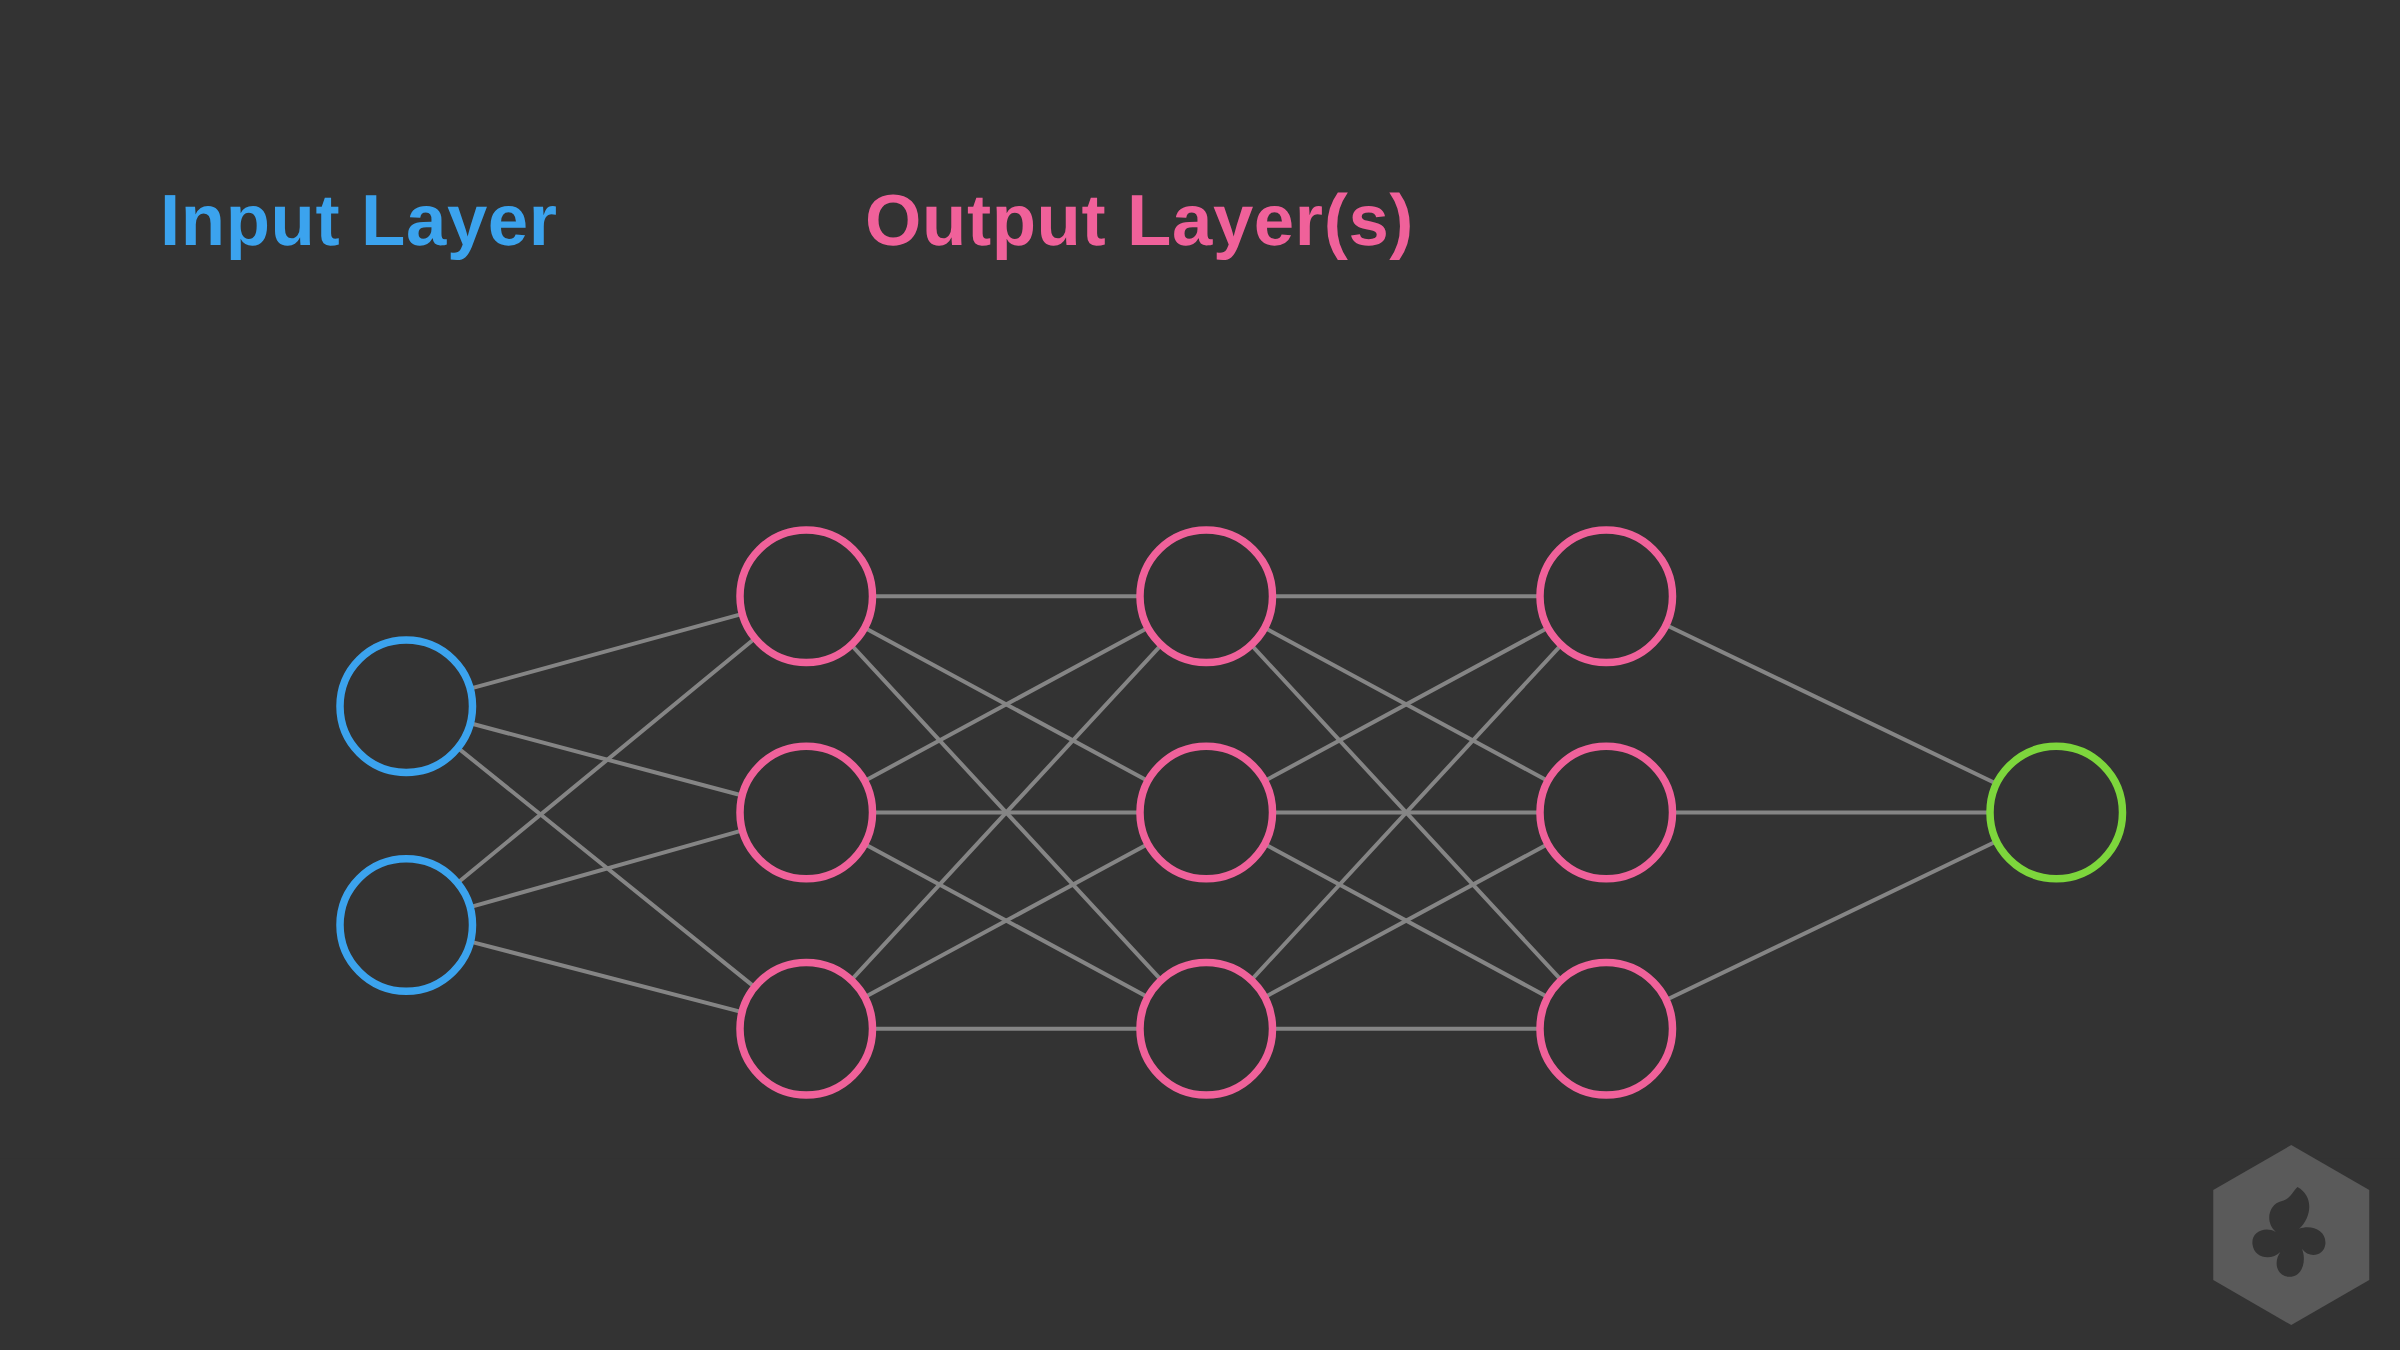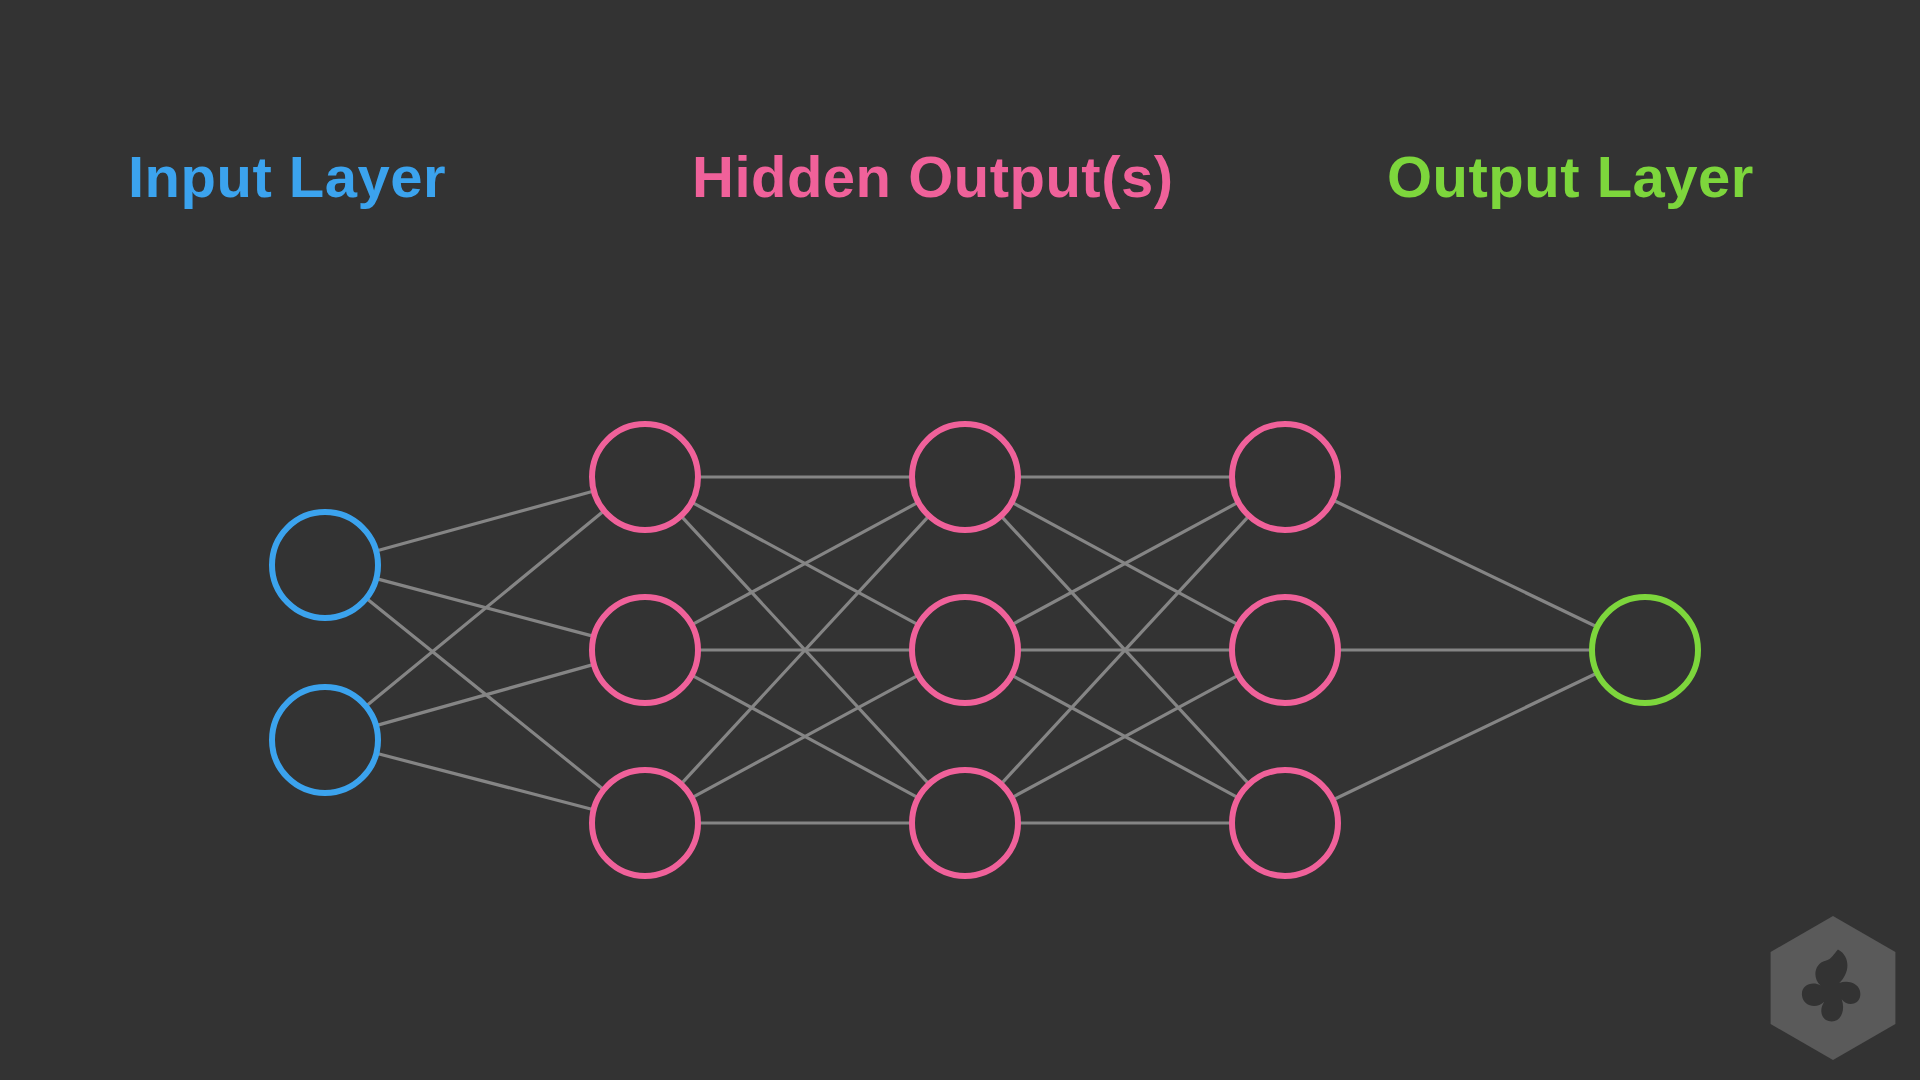--- a/index.html
+++ b/index.html
@@ -94,17 +94,16 @@
         <circle cx="1645" cy="650" r="53" fill="none" stroke="#7DD63C" stroke-width="6"></circle>
       </g>
     <g id="watermark-group">
         <polygon points="1833.0,916.0 1895.4,952.0 1895.4,1024.0 1833.0,1060.0 1770.6,1024.0 1770.6,952.0" fill="#5A5A5A" rx="8"></polygon>
         <path d="M 1837.96,949.56 C 1851.6,957 1849.12,974.36 1839.2,983.04 C 1849.12,979.32 1861.52,984.28 1860.28,995.44 C 1859.04,1005.36 1846.64,1006.6 1841.68,999.16 C 1845.4,1009.08 1841.68,1021.48 1831.76,1021.48 C 1821.84,1021.48 1818.12,1010.32 1824.32,1001.64 C 1816.88,1009.08 1803.24,1006.6 1802,995.44 C 1800.76,985.52 1811.92,980.56 1820.6,985.52 C 1811.92,978.08 1814.4,963.2 1825.56,960.72 C 1831.76,959.48 1834.24,953.28 1837.96,949.56 Z" fill="#333333"></path>
       </g>
   </svg>
 
   <div class="layer-label" id="label-input" style="color: rgb(59, 163, 238);">Input Layer</div>
 
-  <div class="layer-label" id="label-hidden" style="color: rgb(240, 97, 154);">Hidden Output(s)</div>
+  <div class="layer-label" id="label-hidden" style="color: rgb(240, 97, 154);">Output Layer(s)</div>
 
-  <div class="layer-label" id="label-output" style="color: rgb(125, 214, 60);">Output Layer</div>
 
 </div>
 
 </body></html>

